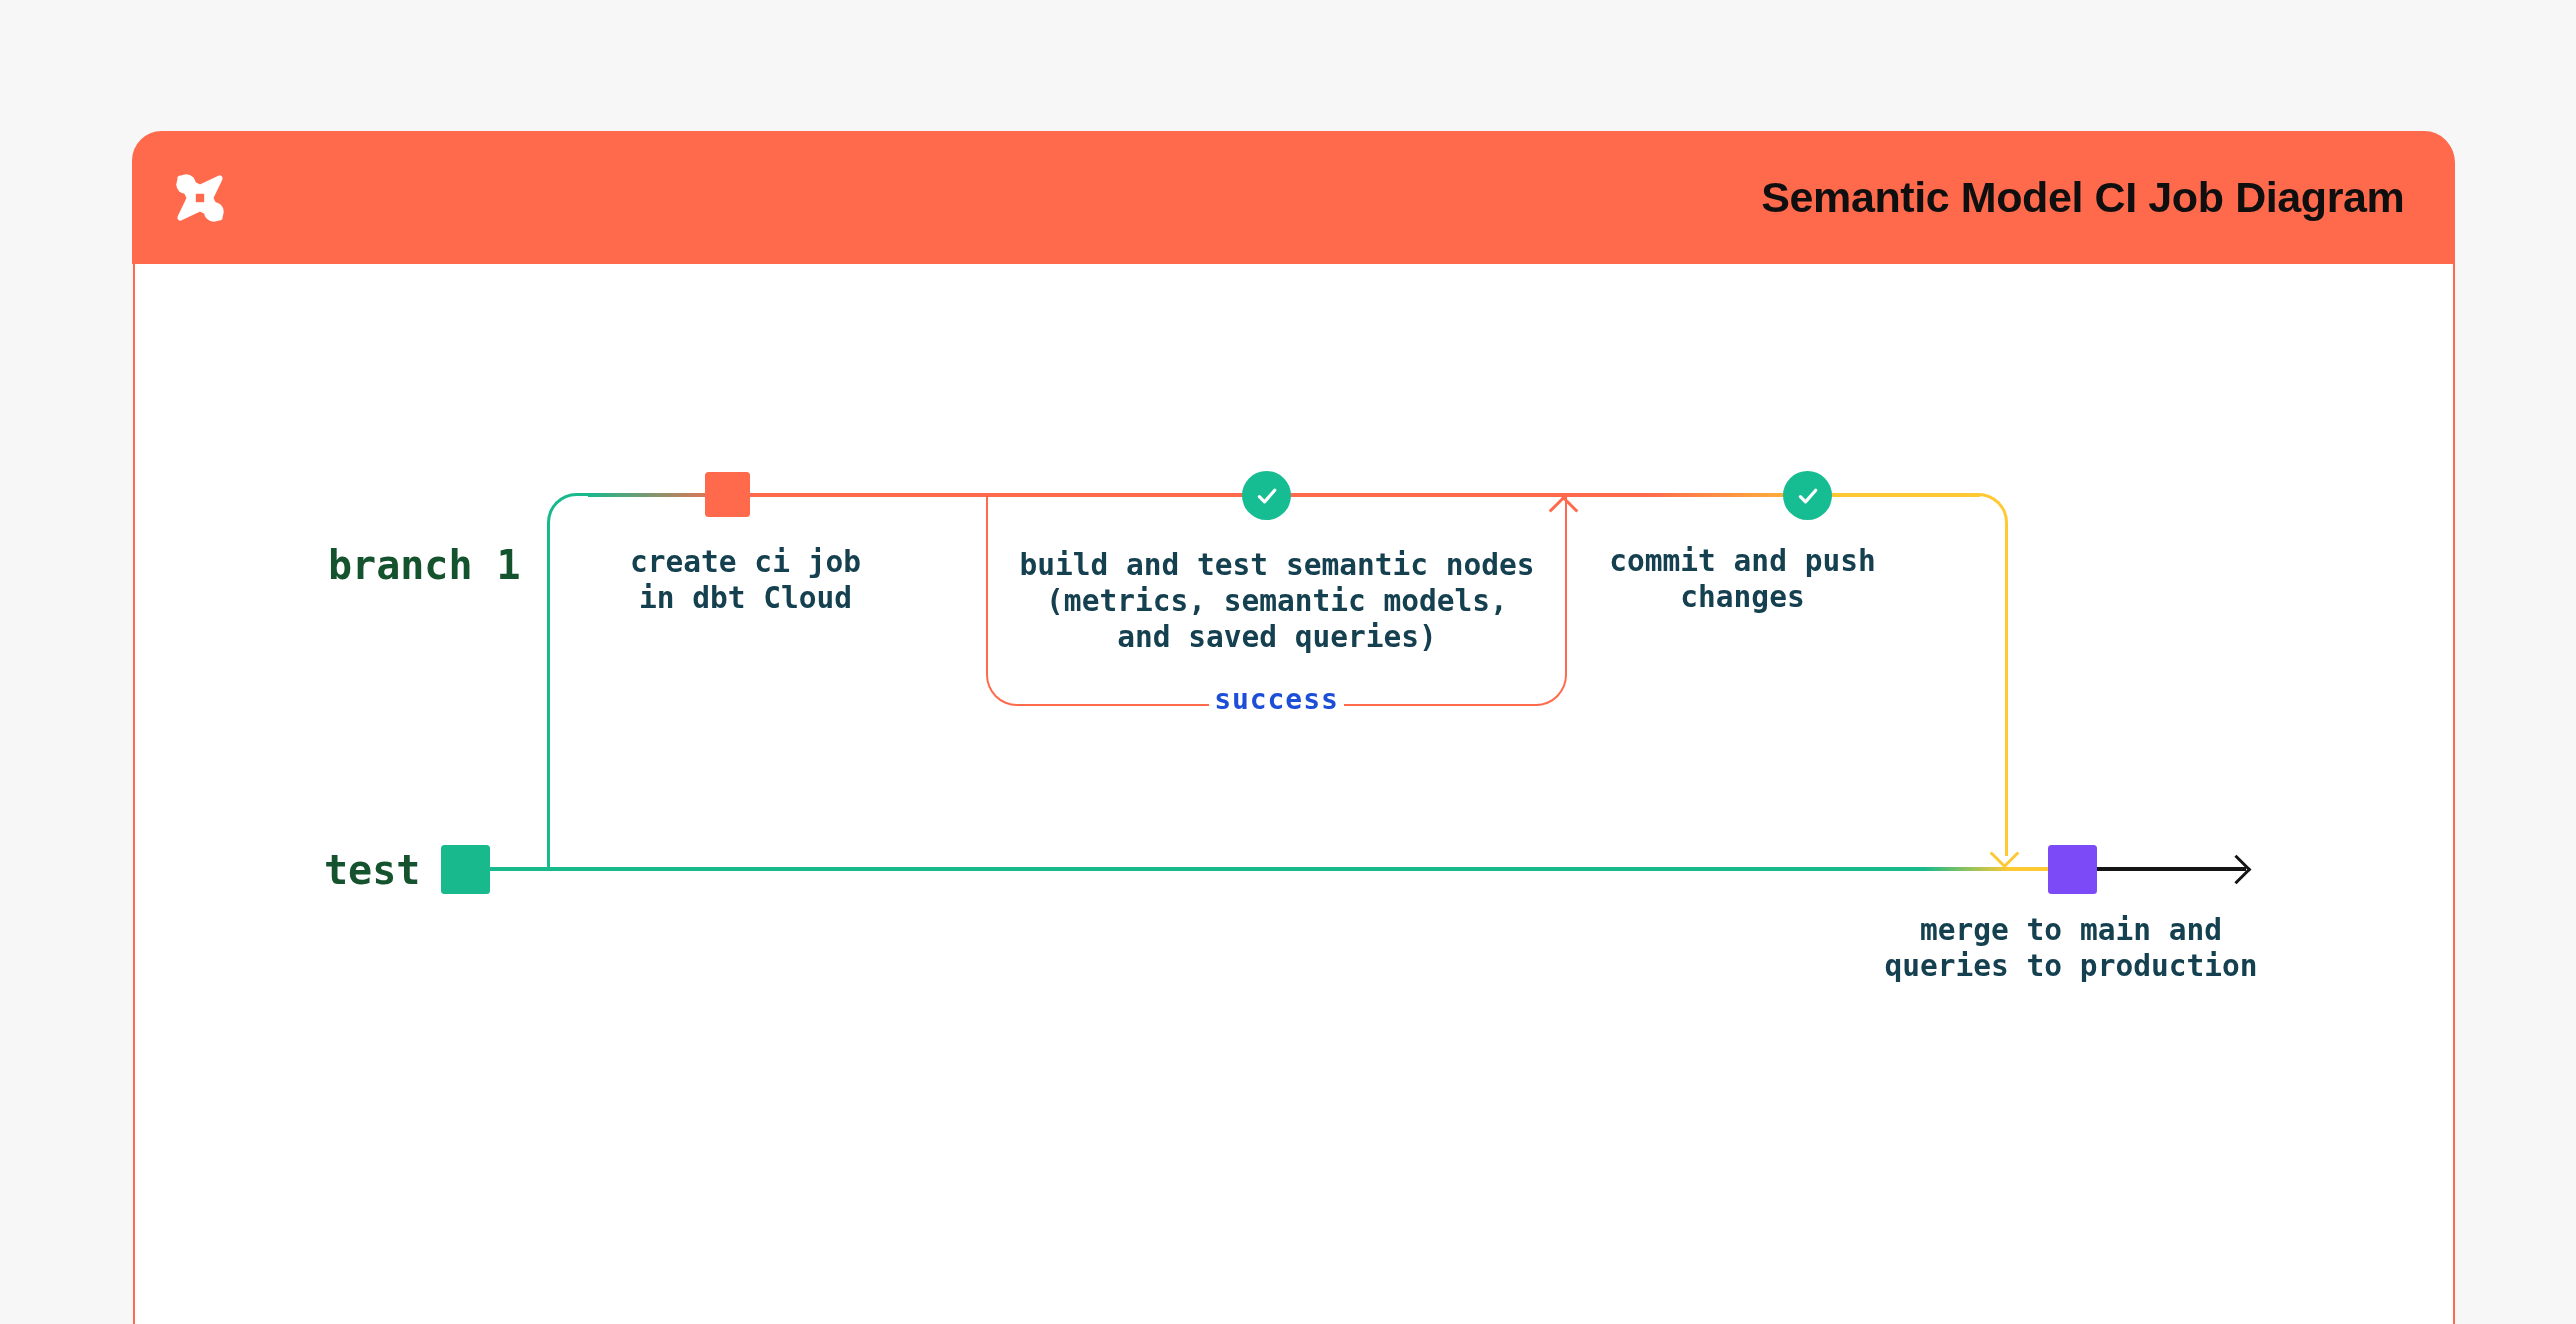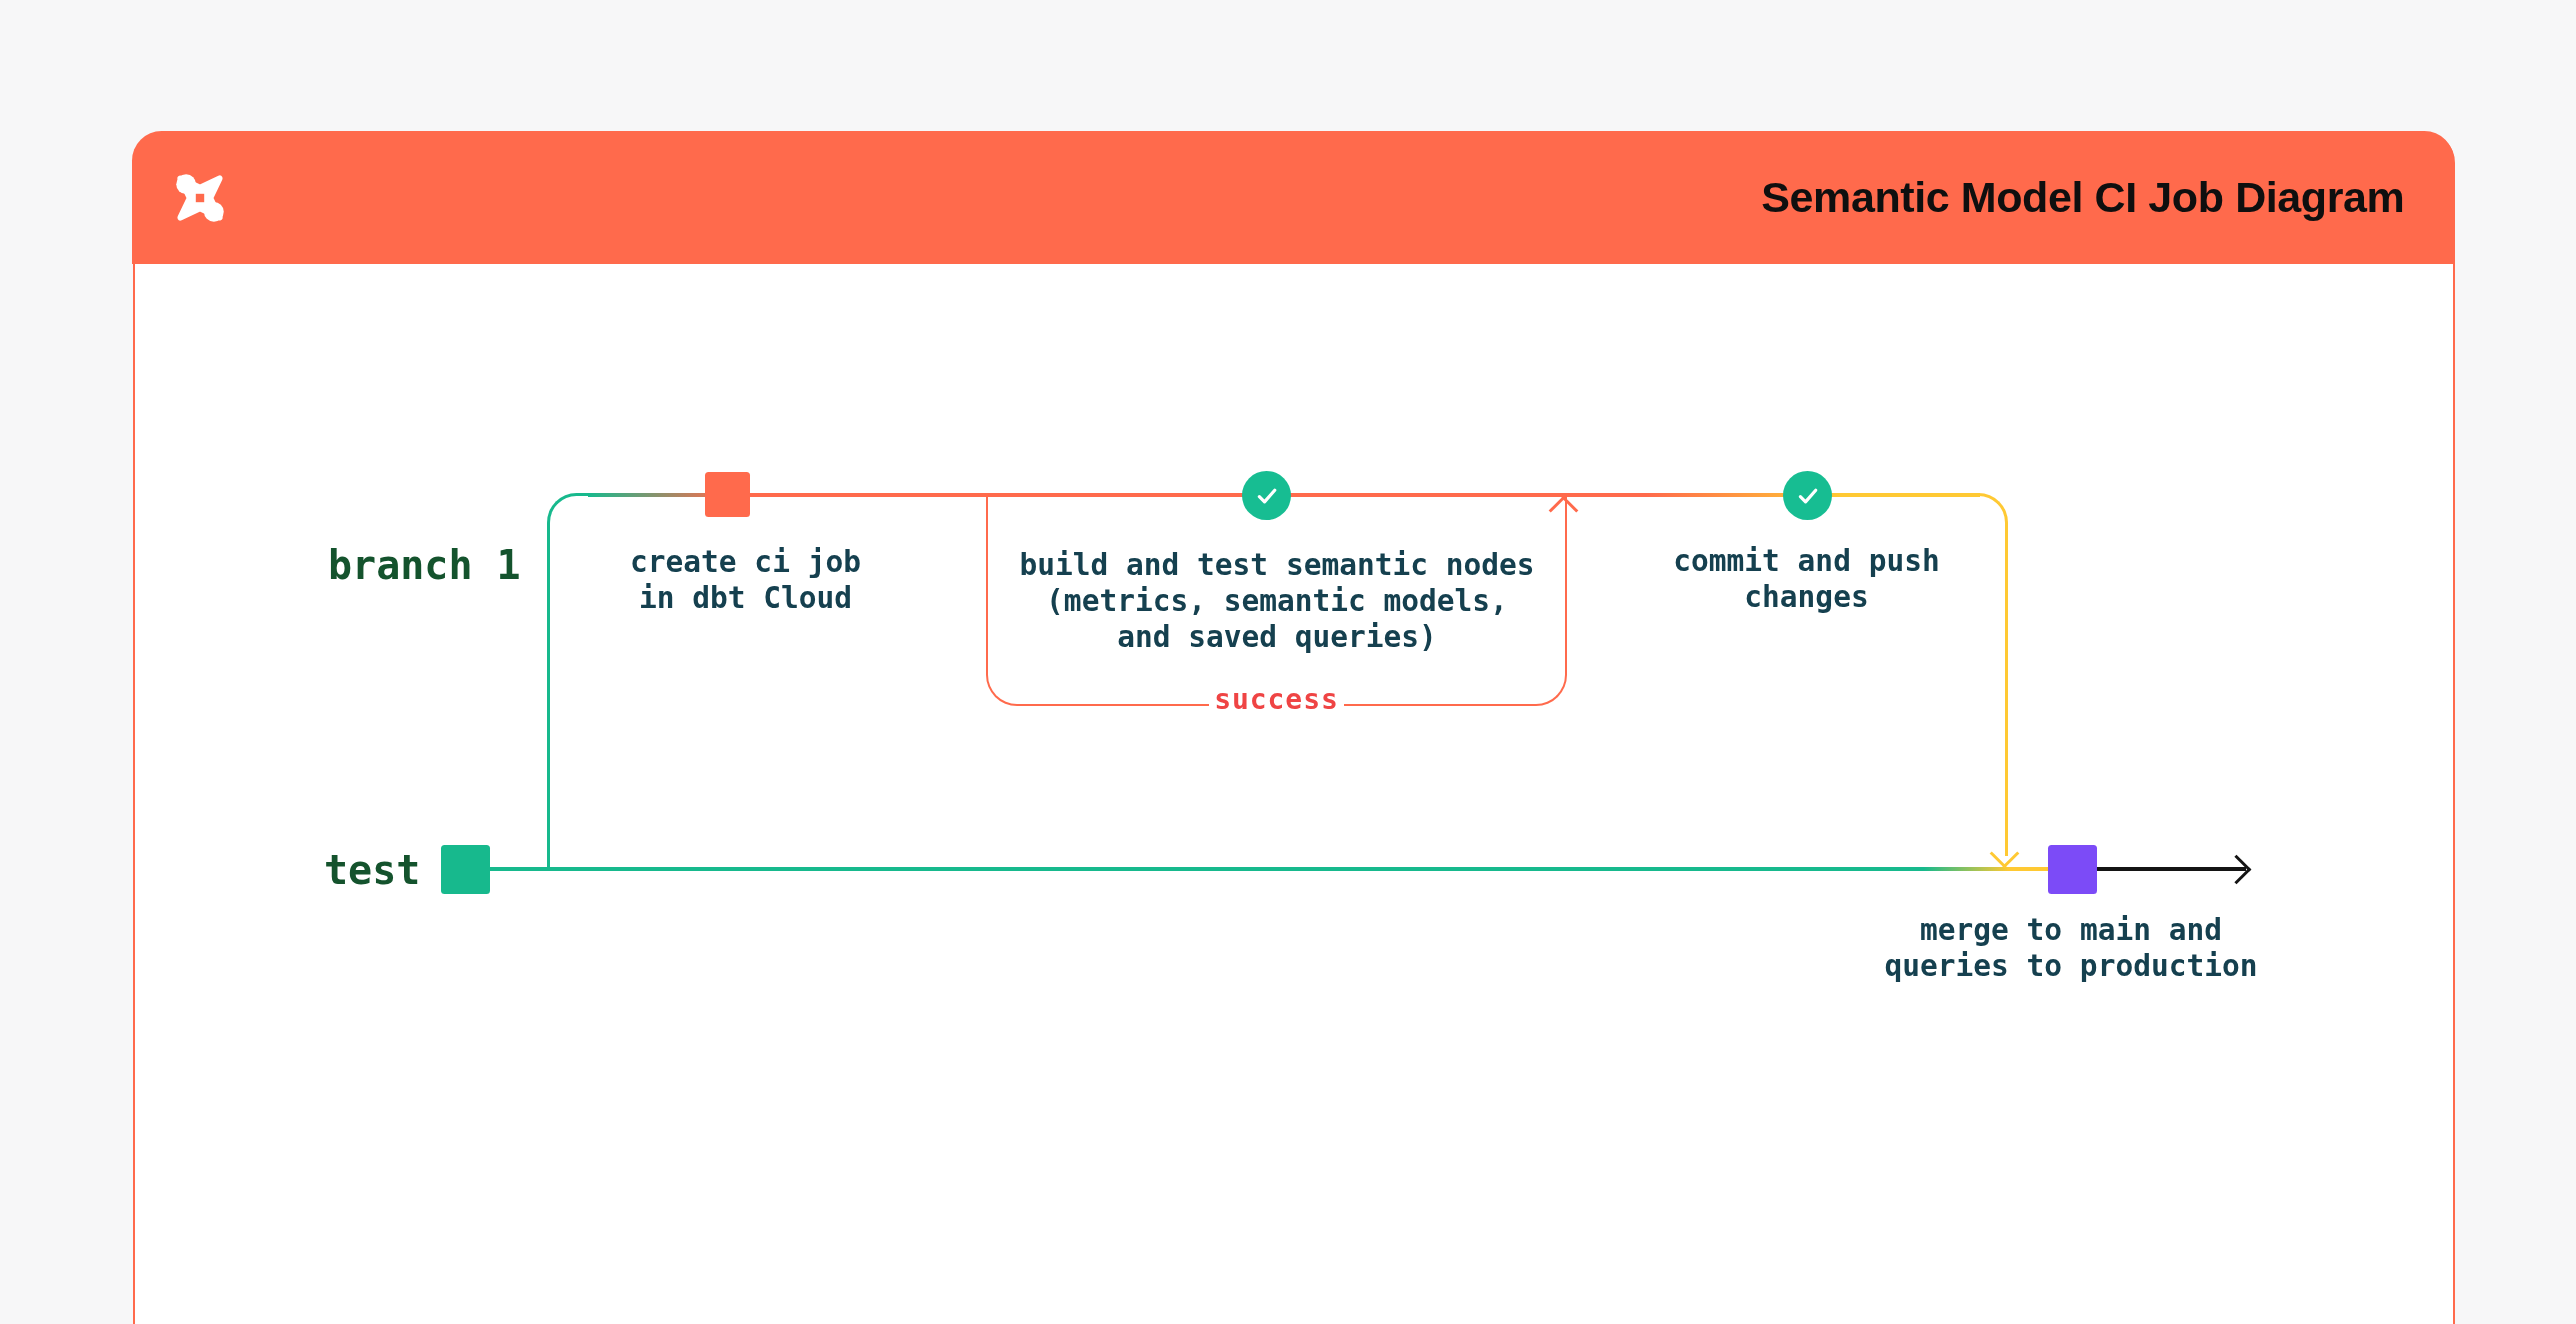--- a/index.html
+++ b/index.html
@@ -55,26 +55,26 @@
            display:flex; align-items:center; justify-content:center; }
   .check-1 { left:1242px; top:471px; }
   .check-2 { left:1783px; top:471px; }
   .check svg { width:29.5px; height:29.5px; }
 
   
   .caption { position:absolute; font-weight:bold; font-size:29.5px; line-height:36px;
              color:#15404f; text-align:center; white-space:pre-line; }
   .cap-create { left:572px;  top:544px; width:347px; }
   .cap-build  { left:1017px; top:547px; width:520px; }
-  .cap-commit { left:1633px; top:543px; width:347px; }
+  .cap-commit { left:1569px; top:543px; width:347px; }
   .cap-merge  { left:1854px; top:912px; width:434px; }
 
   .success-label { position:absolute; left:1209px; top:683px; width:135px; text-align:center;
                    background:#ffffff; padding:0 5.2px; font-weight:bold; font-size:28px;
-                   color:#ef4444; letter-spacing:0.9px; }
+                   color:#1d4ed8; letter-spacing:0.9px; }
 </style>
 </head>
 <body>
 
 <div class="page">
 
   <div class="card">
 
     <div class="card-header">
       <svg class="logo" viewBox="0 0 100 100" aria-hidden="true">

